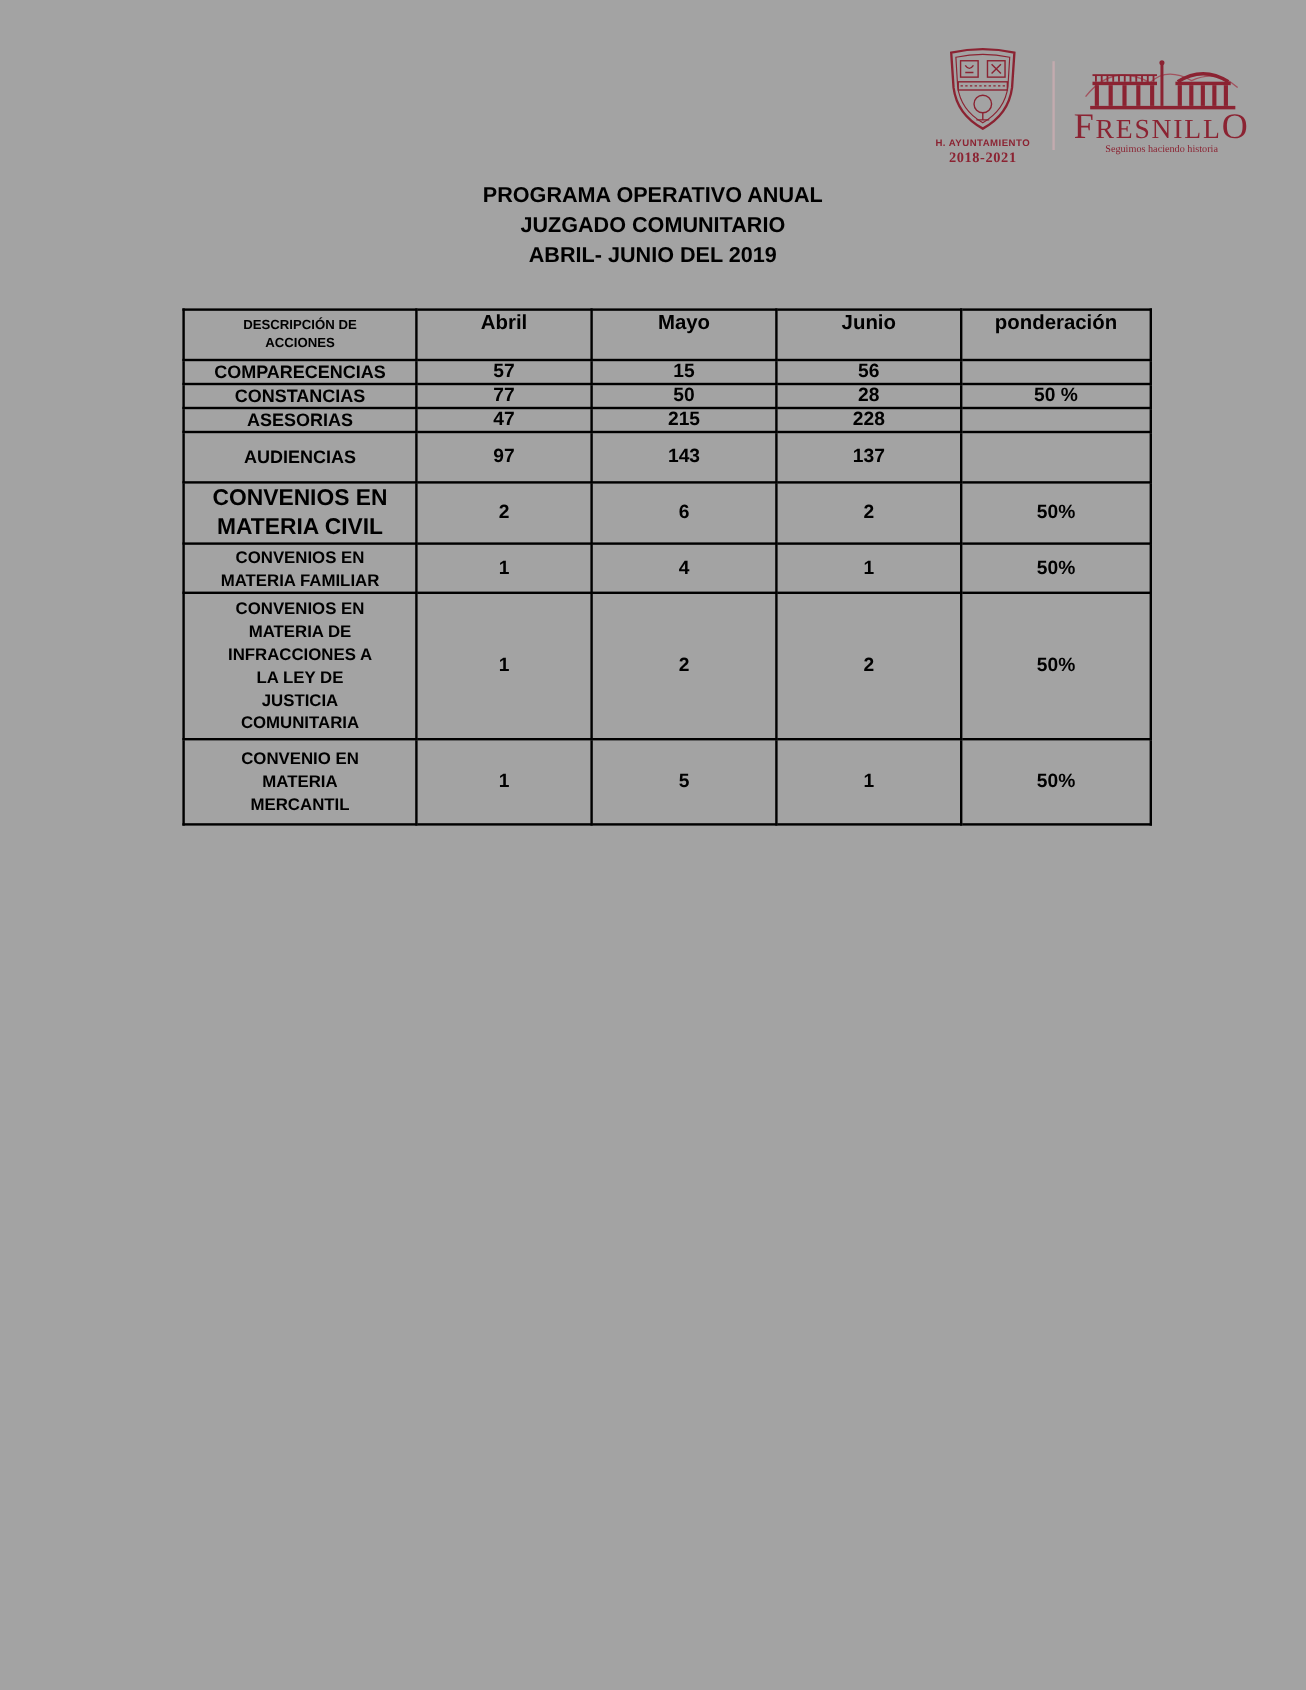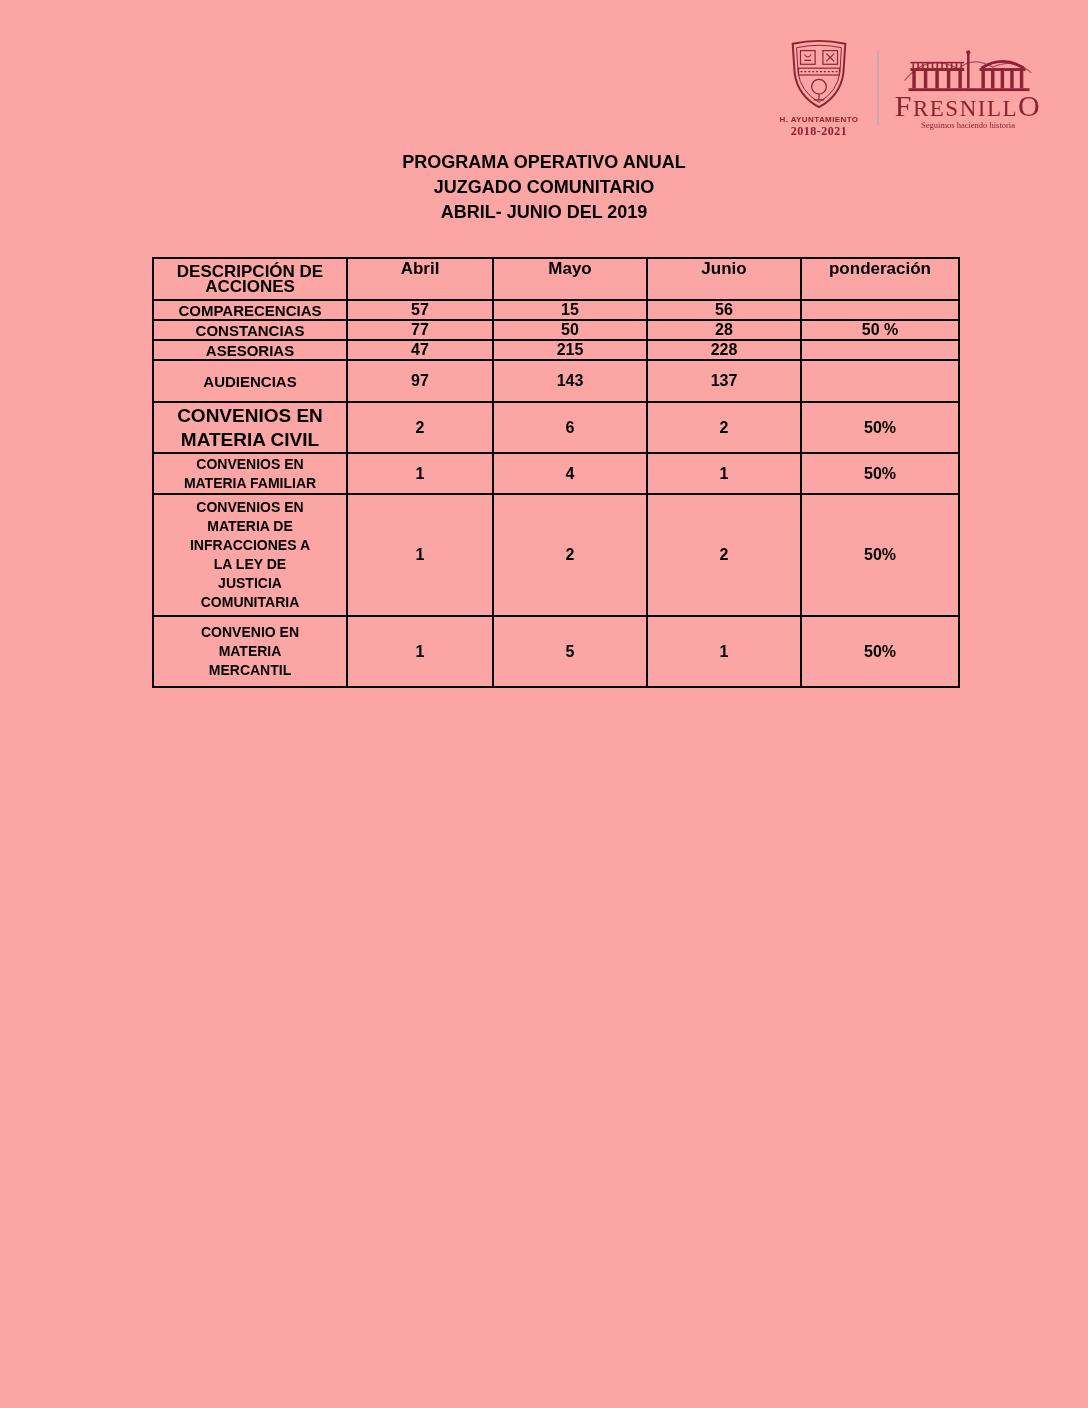--- a/index.html
+++ b/index.html
@@ -1,19 +1,19 @@
 <!DOCTYPE html>
 <html><head>
 <meta charset="utf-8">
 <style>
   html,body{margin:0;padding:0;background:#ffffff;}
   .page{
     position:relative;
     width:1088px;height:1408px;
-    background:#fca5a5;
+    background:#a3a3a3;
     font-family:"Liberation Sans", sans-serif;
     color:#000;
     overflow:hidden;
   }
 
   
   .logo{position:absolute;top:36px;right:44px;display:flex;align-items:center;}
   .crest{width:90px;text-align:center;color:#8b2332;}
   .crest svg{display:block;margin:0 auto;}
   .crest-caption{font-size:8px;font-weight:bold;letter-spacing:.4px;margin-top:1px;}
@@ -37,21 +37,21 @@
   }
   table.doc th, table.doc td{
     border:2px solid #000;
     font-weight:bold;
     text-align:center;
     padding:0;
     overflow:hidden;
   }
   thead tr{height:42px;}
   thead th{vertical-align:top;padding-top:4px;font-size:17px;}
-  thead th.desc{font-size:17px;line-height:15px;white-space:pre-line;padding-top:5px;}
+  thead th.desc{font-size:11px;line-height:15px;white-space:pre-line;padding-top:5px;}
   td.label{font-size:15px;line-height:17px;white-space:pre-line;vertical-align:middle;}
   td.num{font-size:16px;vertical-align:middle;}
   tr.r1,tr.r2,tr.r3{height:16px;padding-left:37px;}
   tr.r4{height:42px;}
   tr.r5{height:51px;}
   tr.r6{height:41px;}
   tr.r7{height:122px;}
   tr.r8{height:71px;margin-top:20px;}
   tr.r5 td.label{font-size:19px;line-height:24px;}
   tr.r6 td.label{font-size:14px;line-height:19px;}

